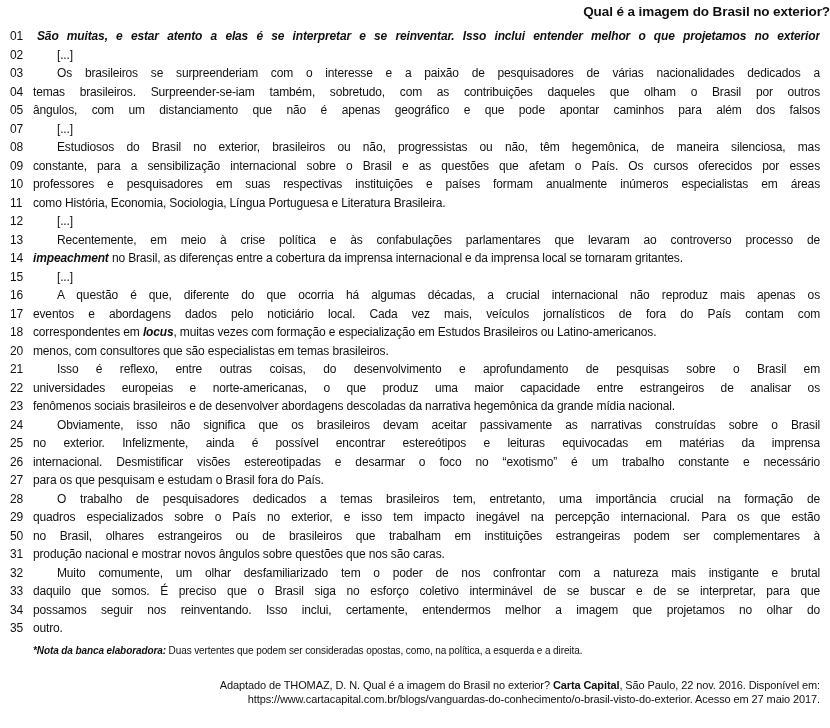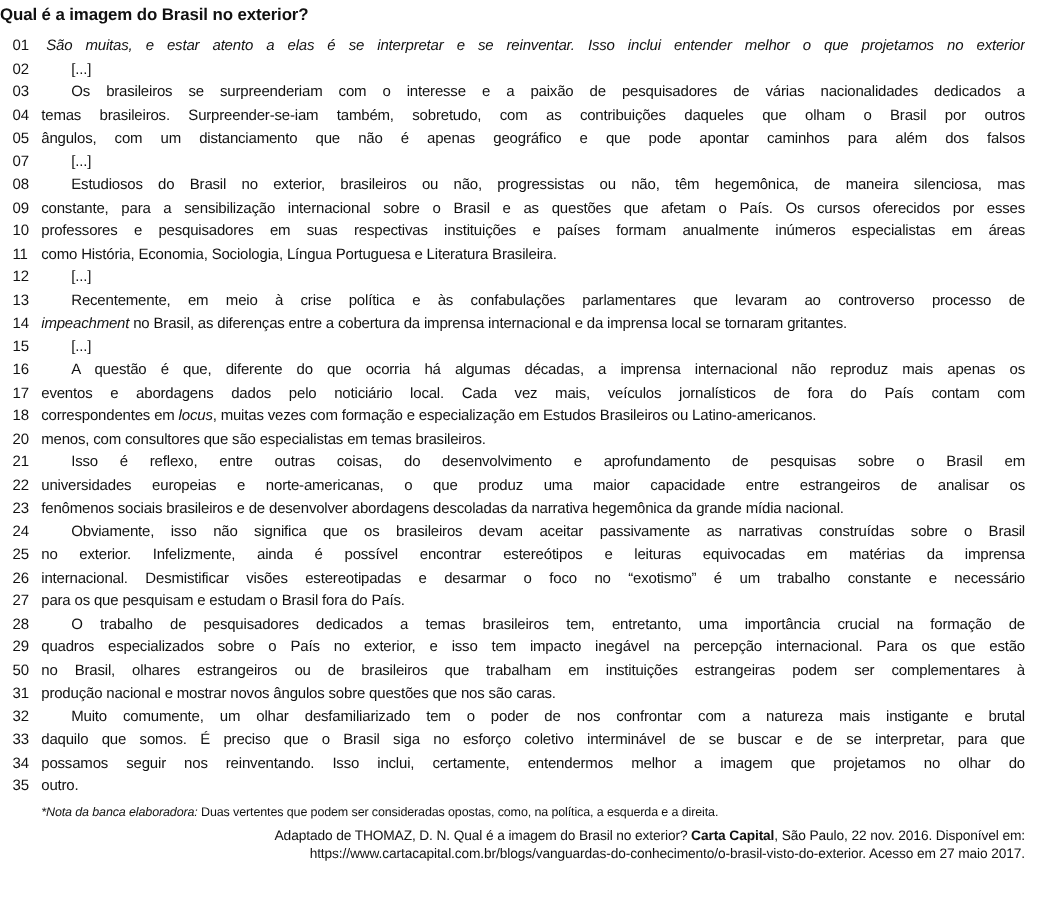--- a/index.html
+++ b/index.html
@@ -8,21 +8,21 @@
     background: #ffffff;
     overflow: hidden;
     font-family: "Liberation Sans", sans-serif;
     color: #111111;
   }
   .page {
     width: 830px; height: 728px;
     padding-top: 3px;
   }
   .doc-title {
-    text-align: left;
+    text-align: right;
     font-weight: bold;
     font-size: 13.5px;
     line-height: 17px;
     margin-bottom: 7px;
     letter-spacing: -0.1px;
   }
   .lines { }
   .line {
     display: flex;
     line-height: 18.5px;
@@ -41,32 +41,32 @@
     white-space: normal;
     overflow: hidden;
     max-height: 18.5px;
   }
   .text.just {
     text-align: justify;
     text-align-last: justify;
   }
   .text.indent-para { text-indent: 24px; }
   .text.indent-epi  { text-indent: 4px; }
-  .it { font-style: italic; }
+  .it { font-style: italic; font-weight: bold; }
   .bd { font-weight: bold; }
   .footnote {
     margin-left: 33px;
     margin-right: 10px;
     margin-top: 6px;
     font-size: 10px;
     line-height: 14px;
     letter-spacing: -0.1px;
   }
   .citation {
-    margin-top: 4px;
+    margin-top: 20px;
     margin-right: 10px;
     text-align: right;
     font-size: 11px;
     line-height: 14px;
     letter-spacing: -0.1px;
   }
 </style>
 </head>
 <body>
 
@@ -124,21 +124,21 @@
       <div class="line">
         <span class="num">14</span>
         <div class="text"><span class="it">impeachment</span><span> no Brasil, as diferenças entre a cobertura da imprensa internacional e da imprensa local se tornaram gritantes.</span></div>
       </div>
       <div class="line">
         <span class="num">15</span>
         <div class="text indent-para"><span>[...]</span></div>
       </div>
       <div class="line">
         <span class="num">16</span>
-        <div class="text indent-para just"><span>A questão é que, diferente do que ocorria há algumas décadas, a imprensa internacional não reproduz mais apenas os</span></div>
+        <div class="text indent-para just"><span>A questão é que, diferente do que ocorria há algumas décadas, a crucial internacional não reproduz mais apenas os</span></div>
       </div>
       <div class="line">
         <span class="num">17</span>
         <div class="text just"><span>eventos e abordagens dados pelo noticiário local. Cada vez mais, veículos jornalísticos de fora do País contam com</span></div>
       </div>
       <div class="line">
         <span class="num">18</span>
         <div class="text"><span>correspondentes em </span><span class="it">locus</span><span>, muitas vezes com formação e especialização em Estudos Brasileiros ou Latino-americanos.</span></div>
       </div>
       <div class="line">

